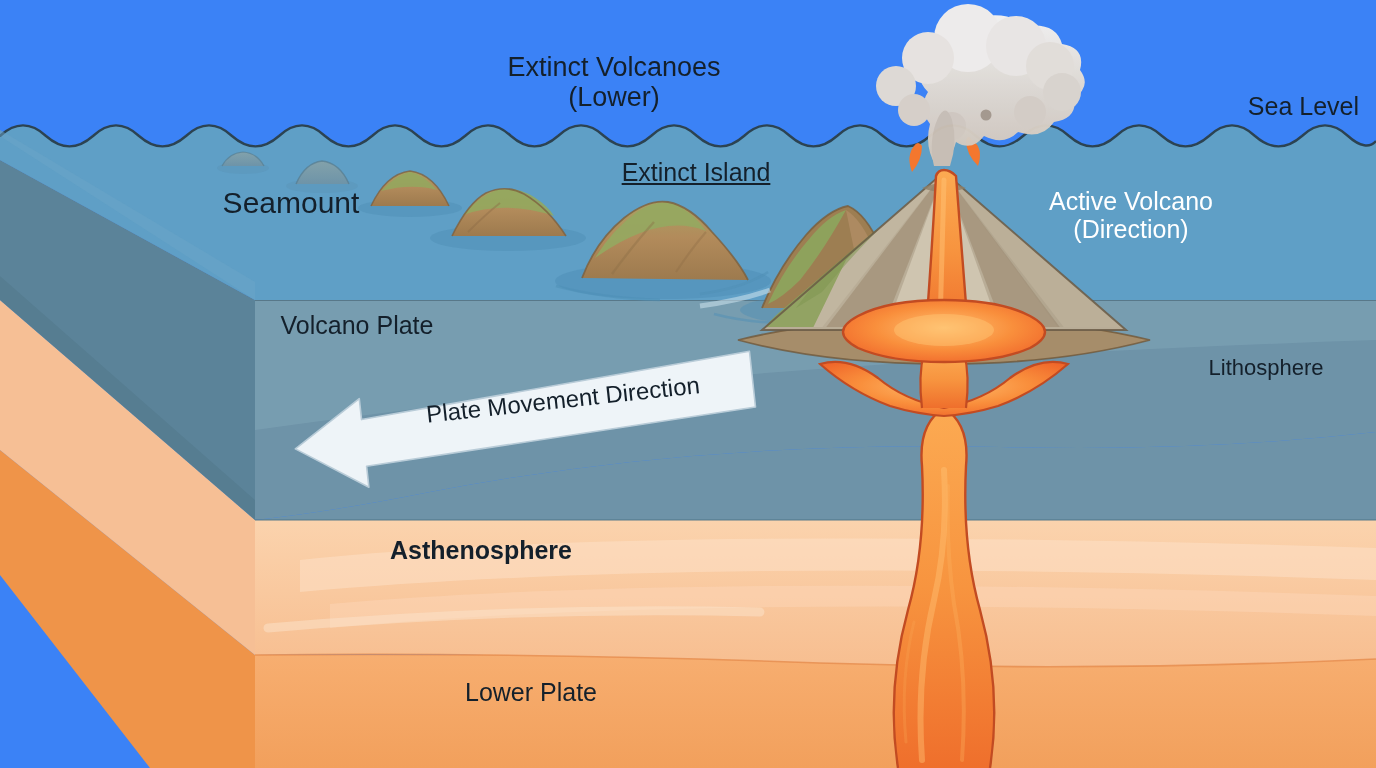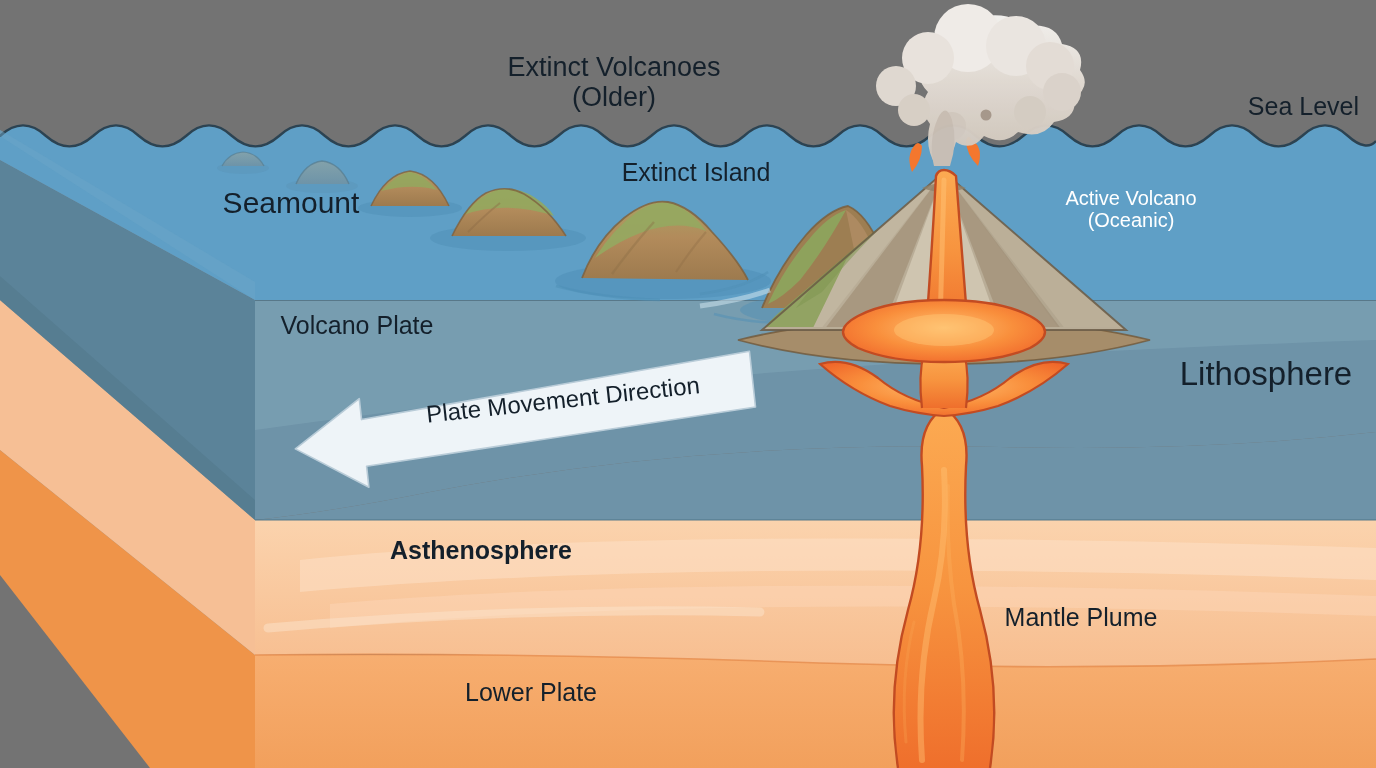--- a/index.html
+++ b/index.html
@@ -10,21 +10,21 @@
   body {
     width: 1376px;
     height: 768px;
     overflow: hidden;
     font-family: "Liberation Sans", sans-serif;
   }
   #stage {
     position: relative;
     width: 1376px;
     height: 768px;
-    background: #737373;
+    background: #3b82f6;
   }
   #scene {
     position: absolute;
     inset: 0;
     width: 1376px;
     height: 768px;
   }
   .lbl {
     position: absolute;
     font-family: "Liberation Sans", sans-serif;
@@ -33,24 +33,24 @@
     pointer-events: none;
   }
   .lbl-dark { color: #14202b; }
   .lbl-light { color: #ffffff; }
   .lbl-c { text-align: center; transform: translateX(-50%); }
   .lbl-r { text-align: center; transform: translateX(-100%); }
 
   #label-extinct-volcanoes { left: 614px; top: 52px;  font-size: 27px; }
   #label-sea-level        { left: 1359px; top: 92px;  font-size: 25px; }
   #label-seamount         { left: 291px; top: 186px; font-size: 30px; }
-  #label-extinct-island   { left: 696px; top: 158px; font-size: 25px; }
-  #label-active-volcano   { left: 1131px; top: 187px; font-size: 20px; }
+  #label-extinct-island   { left: 696px; top: 158px; font-size: 25px; text-decoration: underline; }
+  #label-active-volcano   { left: 1131px; top: 187px; font-size: 25px; }
   #label-oceanic-plate    { left: 357px; top: 311px; font-size: 25px; }
-  #label-lithosphere      { left: 1266px; top: 356px; font-size: 33px; }
+  #label-lithosphere      { left: 1266px; top: 356px; font-size: 22px; }
   #label-asthenosphere    { left: 481px; top: 536px; font-size: 25px; font-weight: bold; }
   #label-mantle-plume     { left: 1081px; top: 603px; font-size: 25px; }
   #label-lower-mantle     { left: 531px; top: 678px; font-size: 25px; }
 
   #label-arrow-text {
     position: absolute;
     left: 563px;
     top: 400px;
     font-size: 24px;
     color: #14202b;
@@ -338,35 +338,34 @@
         <ellipse cx="944" cy="330" rx="50" ry="16" fill="#ffc775" opacity="0.45"></ellipse>
       </g>
 
       <g transform="rotate(-6.2 524 415)">
         <path d="M293 424 L362 381 L362 402 L755 376 L755 432 L362 449 L362 470 Z" fill="#eef4f8" stroke="#b9ccd8" stroke-width="1.6" stroke-linejoin="round"></path>
       </g>
 
     </g>
   </svg>
 
-  <div class="lbl lbl-dark lbl-c" id="label-extinct-volcanoes"><span>Extinct Volcanoes</span><br><span>(Older)</span></div>
+  <div class="lbl lbl-dark lbl-c" id="label-extinct-volcanoes"><span>Extinct Volcanoes</span><br><span>(Lower)</span></div>
 
   <div class="lbl lbl-dark lbl-r" id="label-sea-level">Sea Level</div>
 
   <div class="lbl lbl-dark lbl-c" id="label-seamount">Seamount</div>
 
   <div class="lbl lbl-dark lbl-c" id="label-extinct-island">Extinct Island</div>
 
-  <div class="lbl lbl-light lbl-c" id="label-active-volcano"><span>Active Volcano</span><br><span>(Oceanic)</span></div>
+  <div class="lbl lbl-light lbl-c" id="label-active-volcano"><span>Active Volcano</span><br><span>(Direction)</span></div>
 
   <div class="lbl lbl-dark lbl-c" id="label-oceanic-plate">Volcano Plate</div>
 
   <div class="lbl lbl-dark lbl-c" id="label-lithosphere">Lithosphere</div>
 
   <div class="lbl lbl-dark lbl-c" id="label-asthenosphere">Asthenosphere</div>
 
-  <div class="lbl lbl-dark lbl-c" id="label-mantle-plume">Mantle Plume</div>
 
   <div class="lbl lbl-dark lbl-c" id="label-lower-mantle">Lower Plate</div>
 
   <div id="label-arrow-text">Plate Movement Direction</div>
 
 </div>
 
 </body></html>

